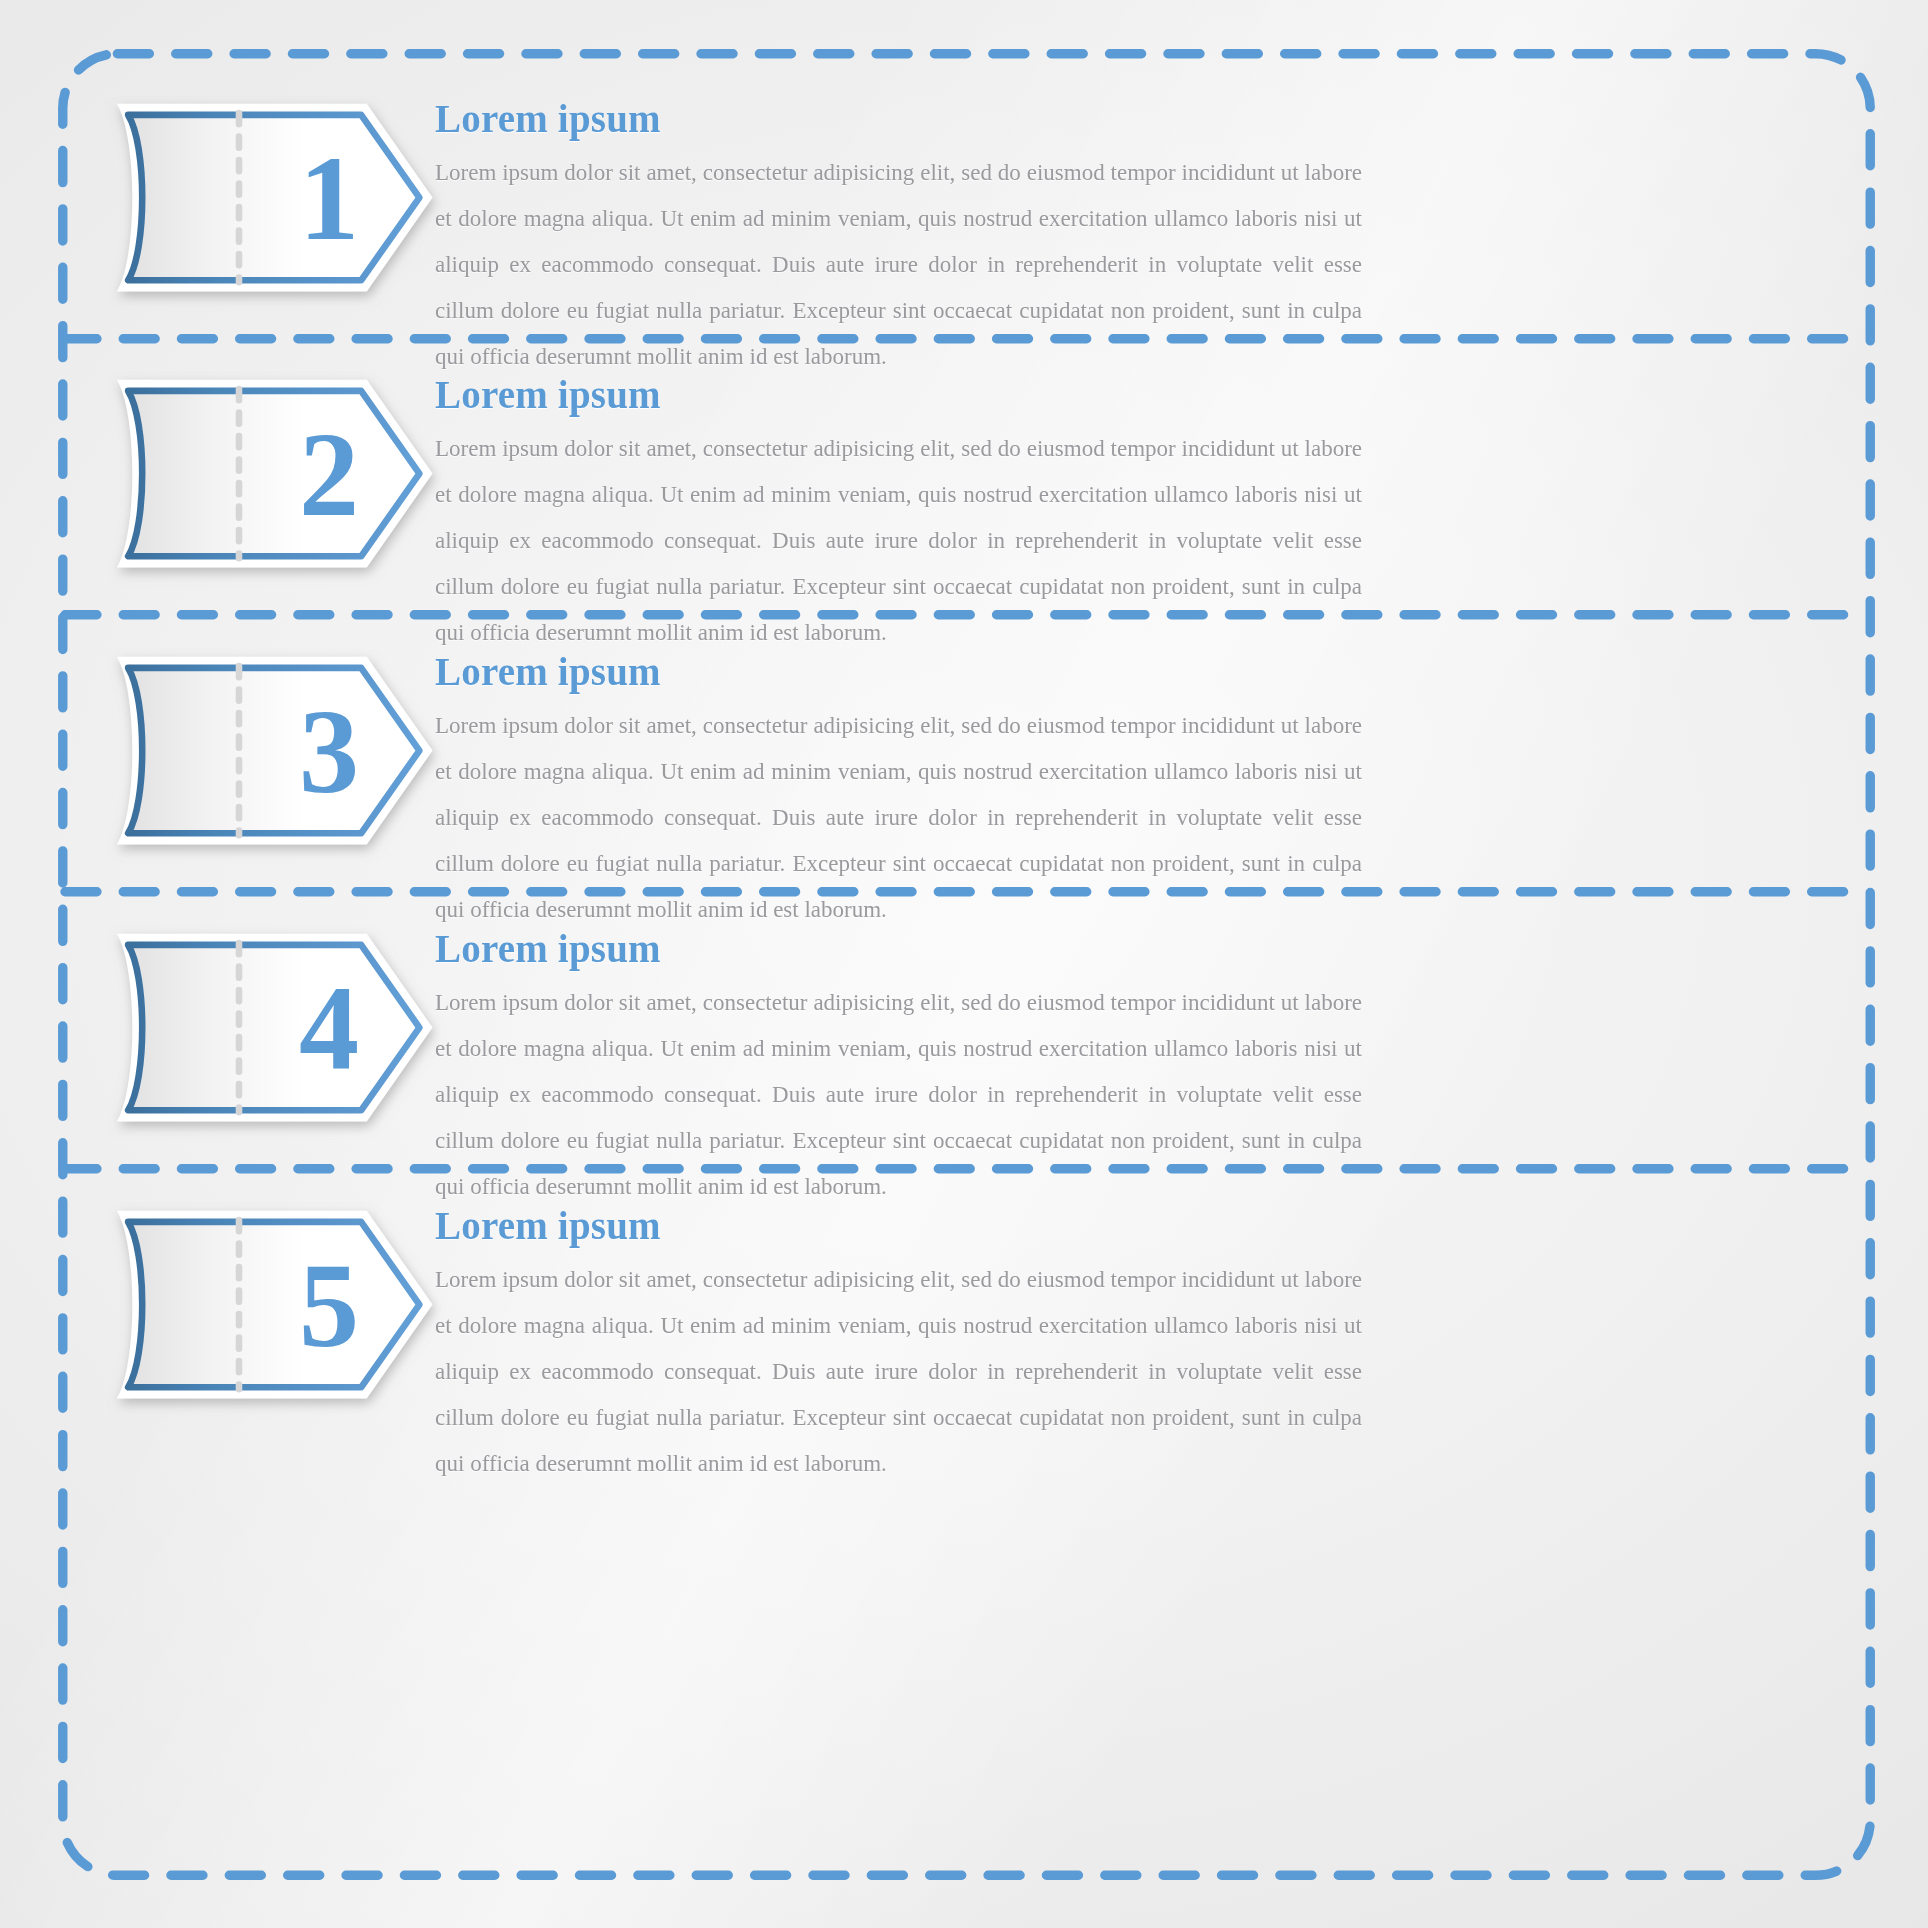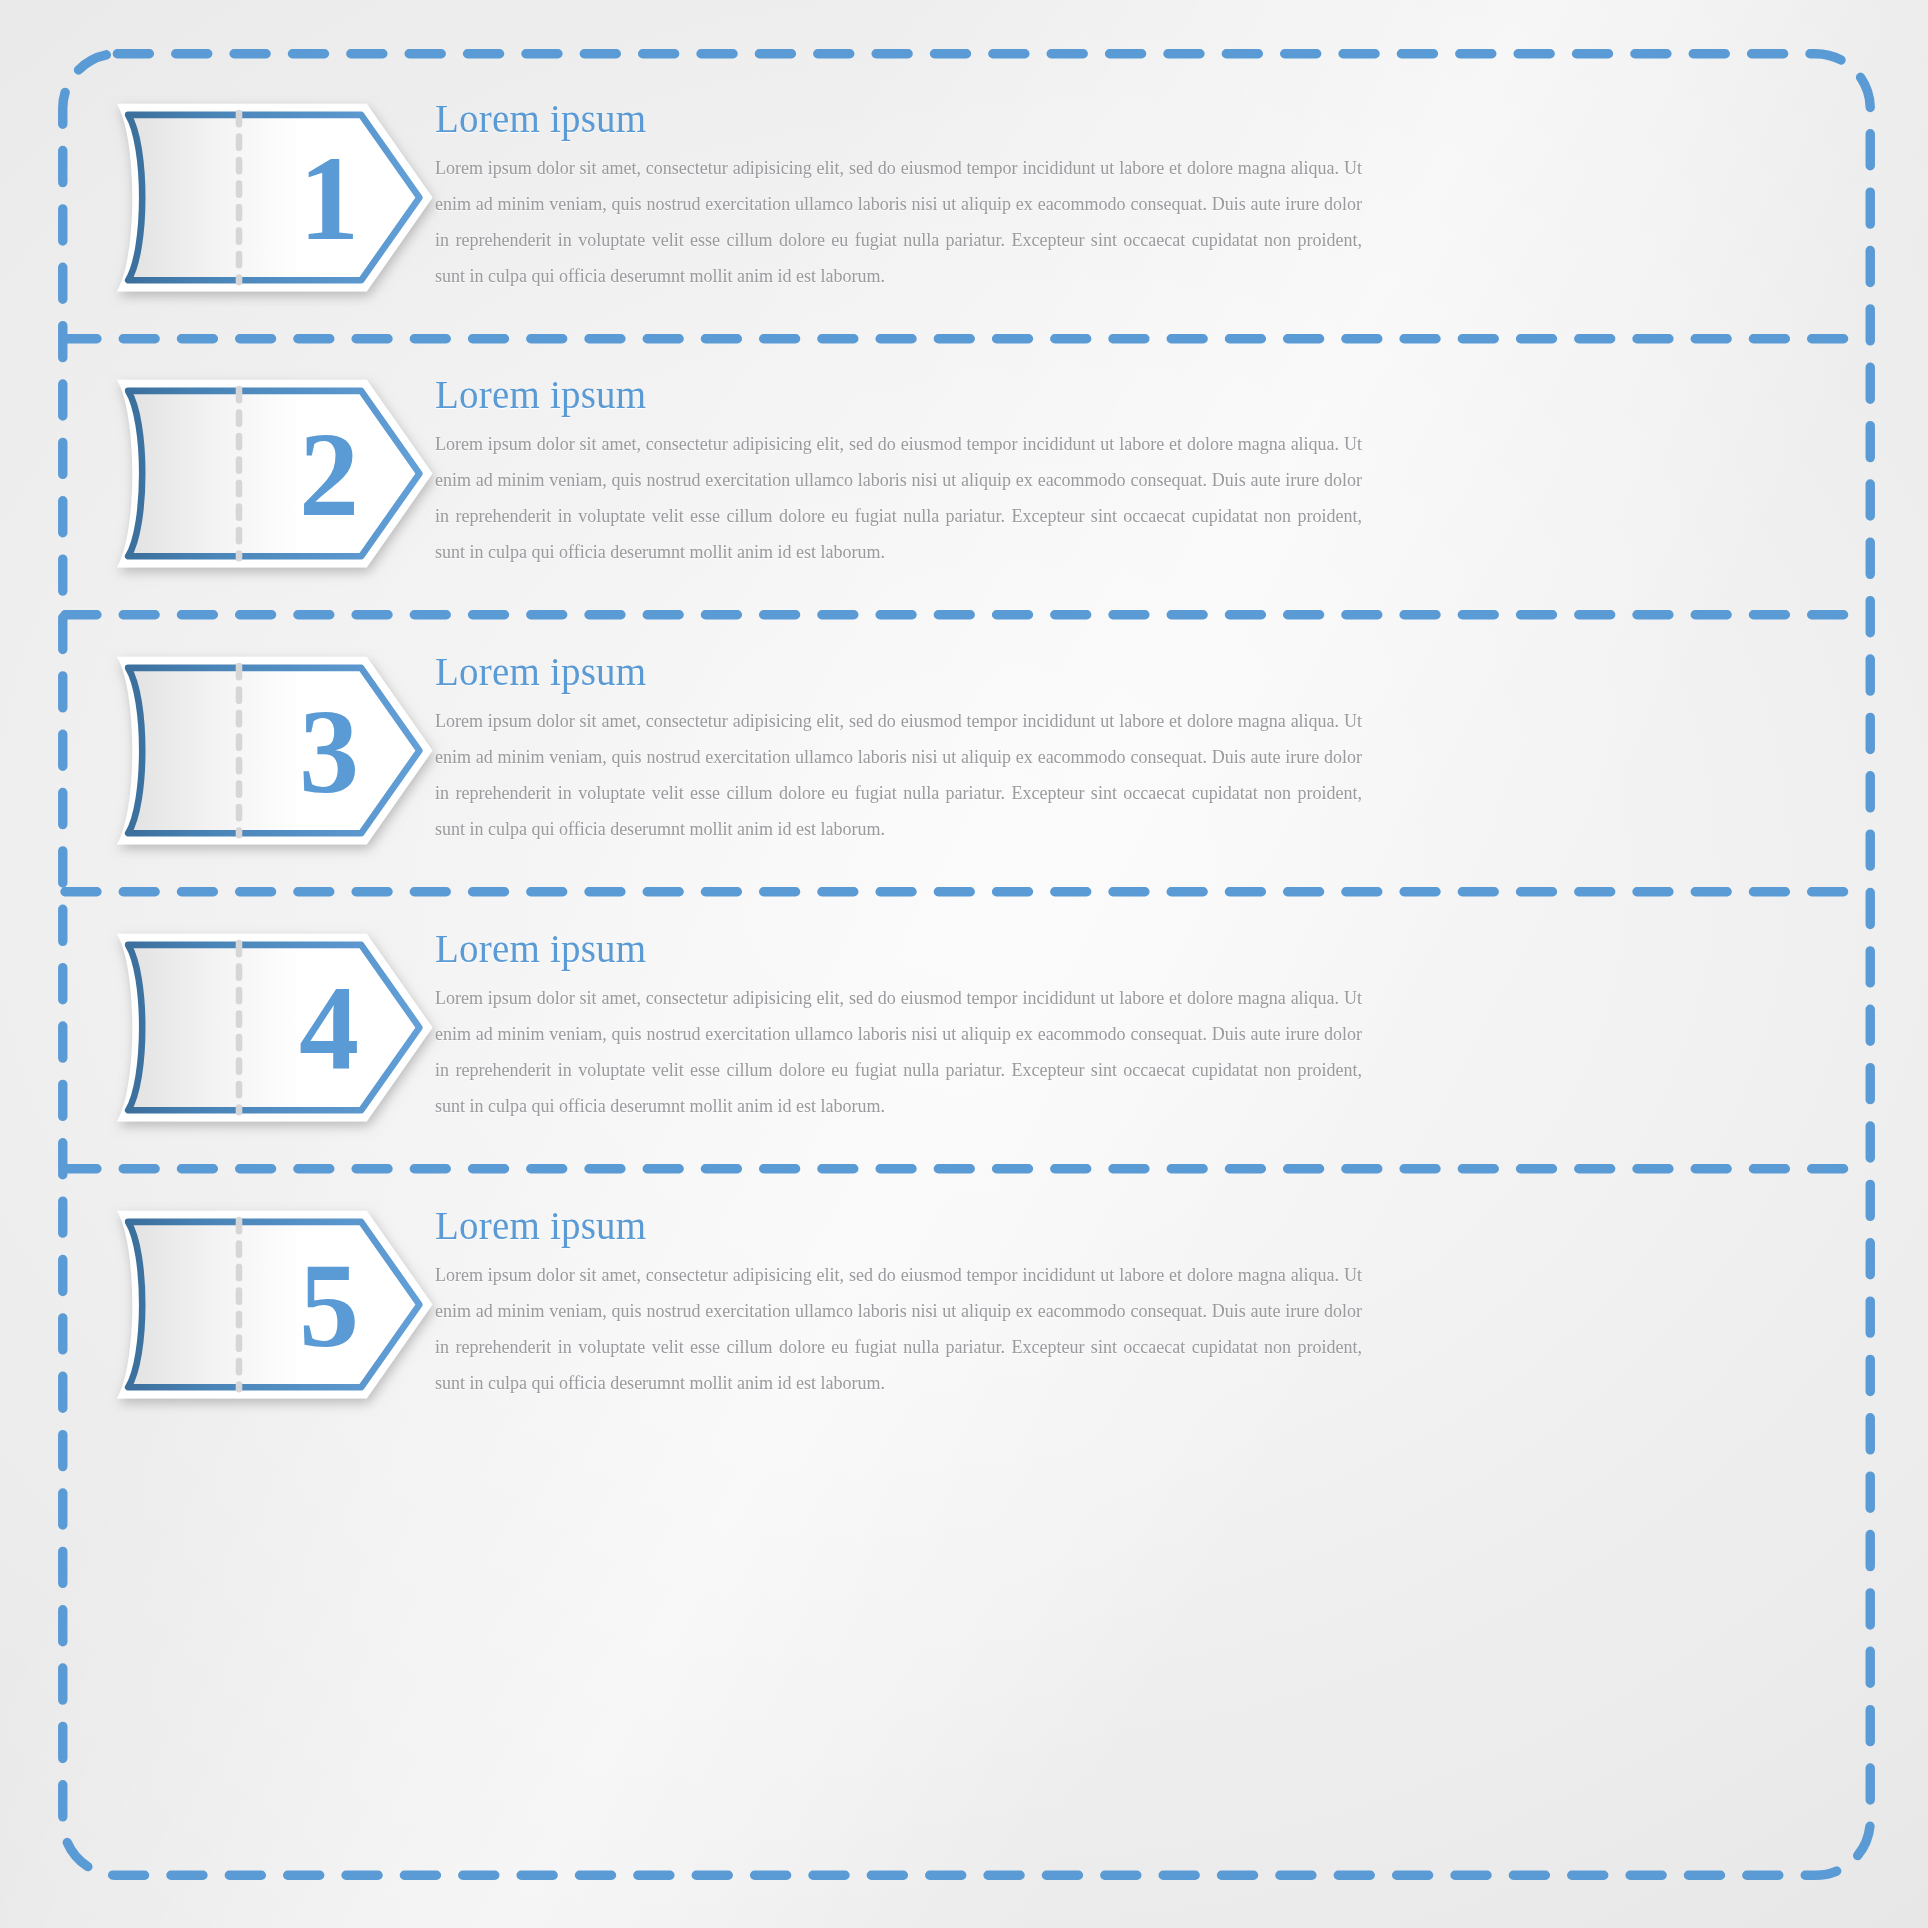--- a/index.html
+++ b/index.html
@@ -59,30 +59,30 @@
 
   
   .textblock {
     position: absolute;
     left: 377px;
     top: 7.5px;
     width: 951px;
   }
   .heading {
     font-size: 39px;
-    font-weight: normal;
+    font-weight: bold;
     color: #5b9bd5;
     letter-spacing: 0.2px;
     line-height: 1.1;
     text-shadow: 0 0.9px 0.9px rgba(255,255,255,0.9);
     margin-bottom: 9.4px;
   }
   .body {
-    font-size: 18px;
-    line-height: 36px;
+    font-size: 23px;
+    line-height: 46px;
     color: #9a9a9e;
     text-align: justify;
     text-shadow: 0 0.9px 0.9px rgba(255,255,255,0.85);
     width: 927px;
   }
 
   
   .divider {
     position: absolute;
     left: 58px;

